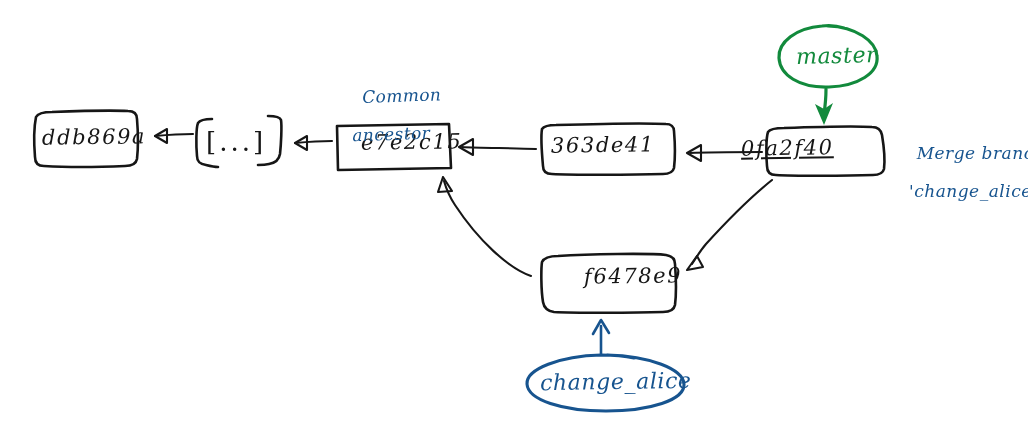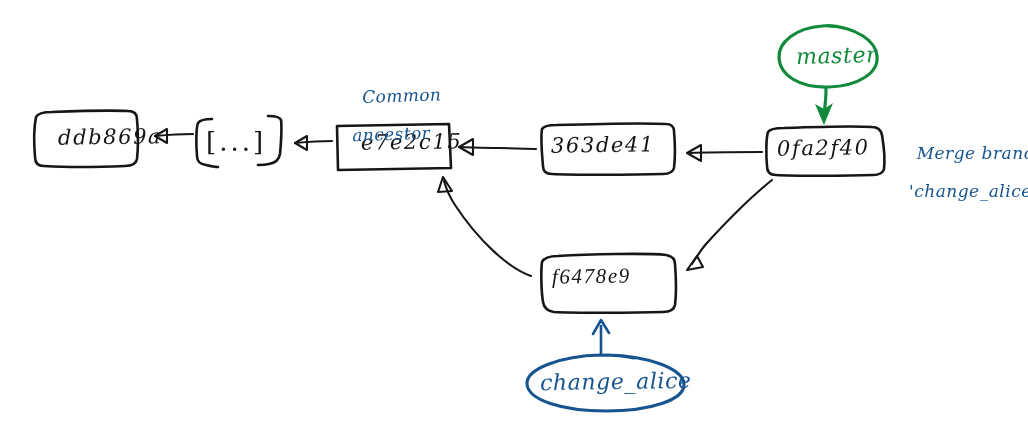--- a/index.html
+++ b/index.html
@@ -218,31 +218,31 @@
                                 C562,411 528,400 527,384 C526,369 560,356 601,355
                                 C612,355 625,356 634,358"></path>
     </g>
     <g>
       <path class="blue-ink-thin" d="M601,354 C601,344 601,334 601,326"></path>
       <path class="blue-ink-thin" d="M601,320 L593,334 M601,320 L609,333"></path>
     </g>
 
   </svg>
 
-  <div class="lbl hash-lbl" style="left:42px; top:126px;margin-left:16px;">ddb869a</div>
+  <div class="lbl hash-lbl" style="left:42px; top:126px;">ddb869a</div>
 
   <div class="lbl ellipsis-lbl" style="left:206px; top:128px;">[...]</div>
 
   <div class="lbl hash-lbl" style="left:361px; top:131px;">e7e2c15</div>
 
   <div class="lbl hash-lbl" style="left:551px; top:134px;text-align:center;">363de41</div>
 
-  <div class="lbl hash-lbl" style="left:777px; top:137px;">0fa2f40</div>
-
-  <div class="lbl hash-lbl" style="left:552px; top:265px;font-family:Liberation Serif, serif;">f6478e9</div>
+  <div class="lbl hash-lbl" style="left:741px; top:137px;text-decoration:underline;">0fa2f40</div>
+
+  <div class="lbl hash-lbl" style="left:584px; top:265px;">f6478e9</div>
 
   <div class="lbl branch-green-lbl" style="left:796px; top:44px;">master</div>
 
   <div class="lbl branch-blue-lbl" style="left:540px; top:370px;">change_alice</div>
 
   <div class="lbl note-blue-lbl" style="left:340px; top:68px; font-size:17px;">
     <span>Common</span>
     <span class="l2">ancestor</span>
   </div>
 

